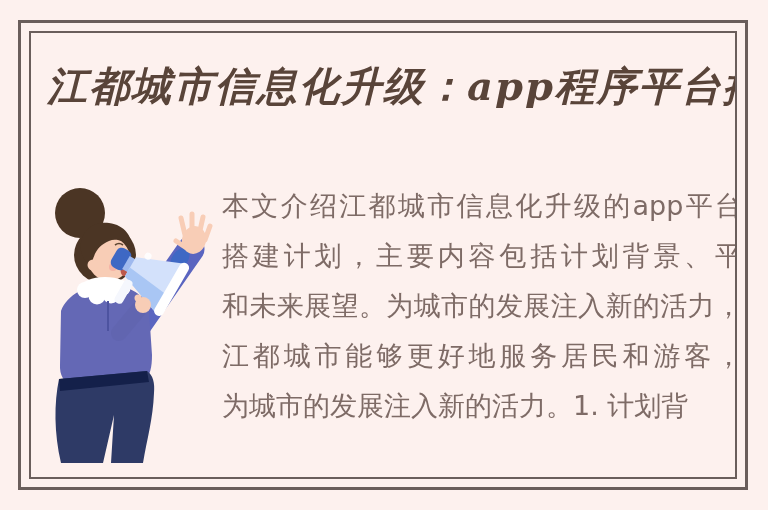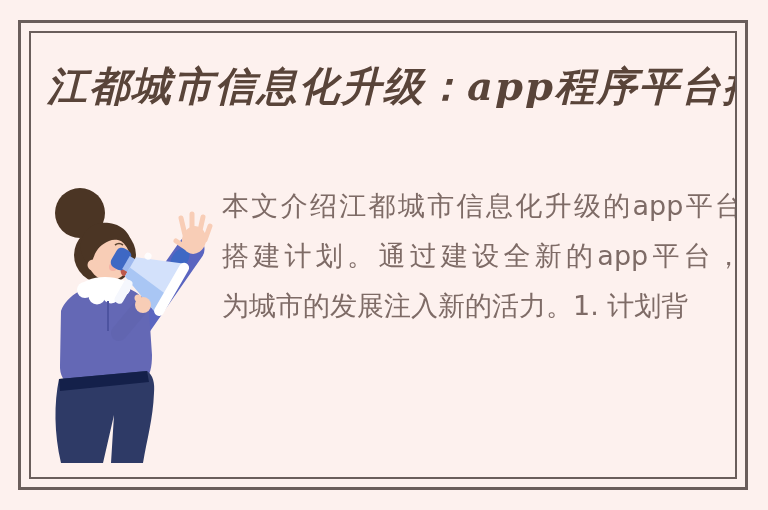--- a/index.html
+++ b/index.html
@@ -142,19 +142,21 @@
             <circle cx="22" cy="-16" r="3.5" fill="#ffffff" opacity="0.85"></circle>
           </g>
 
           <circle cx="98" cy="122" r="8" fill="#f8cdb6"></circle>
           <circle cx="93" cy="115" r="3.5" fill="#f8cdb6"></circle>
         </svg>
       </div>
 
       <div class="article-body">
         <p class="body-line">本文介绍江都城市信息化升级的app平台</p>
-        <p class="body-line">搭建计划。通过建设全新的app平台，</p>
+        <p class="body-line">搭建计划，主要内容包括计划背景、平</p>
+        <p class="body-line">和未来展望。为城市的发展注入新的活力，</p>
+        <p class="body-line">江都城市能够更好地服务居民和游客，</p>
         <p class="body-line last-line">为城市的发展注入新的活力。1. 计划背</p>
       </div>
 
     </div>
   </div>
 </div>
 
 </body></html>

